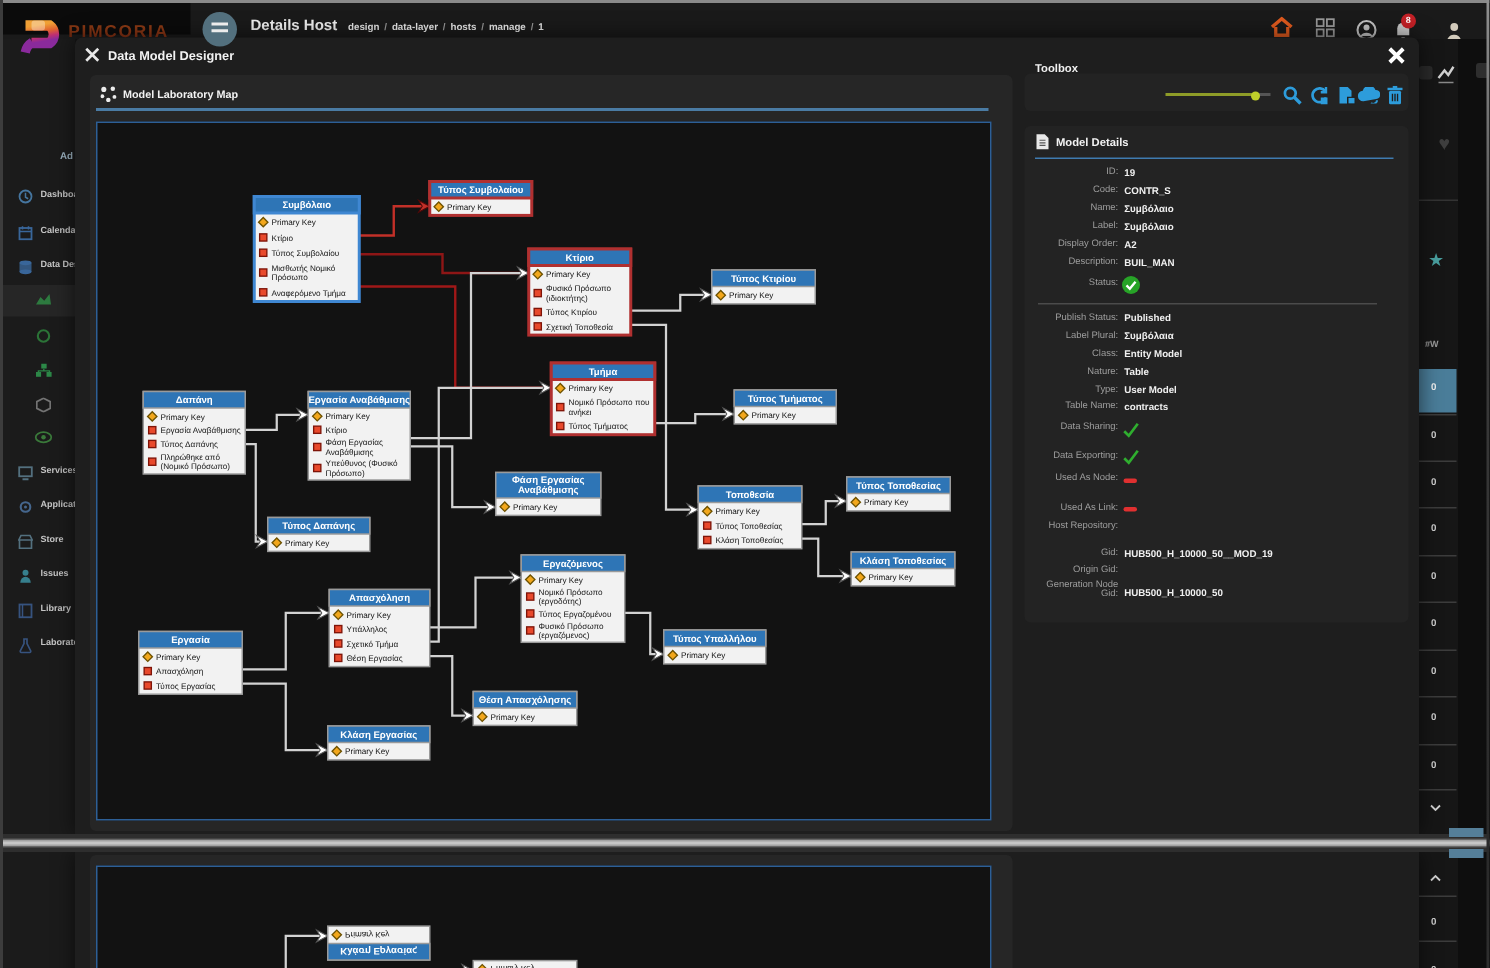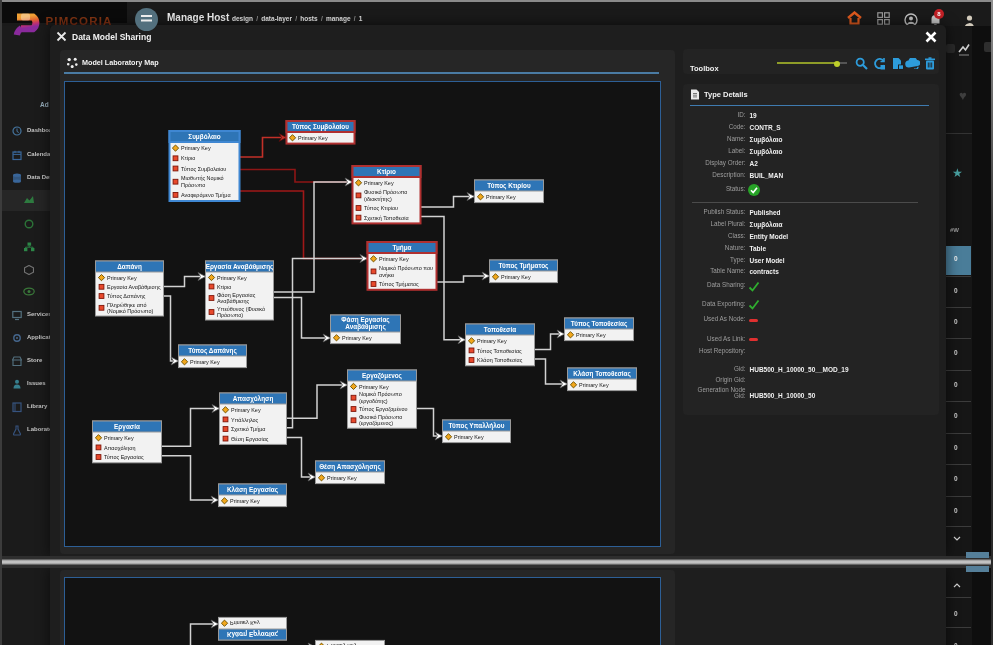--- a/index.html
+++ b/index.html
@@ -24,21 +24,21 @@
 <linearGradient id="lg2" x1="0" y1="0" x2="0" y2="1">
 <stop offset="0" stop-color="#8a3a14"></stop>
           <stop offset="1" stop-color="#521a0a"></stop>
         </linearGradient>
       </defs>
 <path d="M 17,17 L 33,17 A 7.3,7.3 0 0 1 33,28.7 L 21,28.7" fill="none" stroke="url(#lg1)" stroke-width="7"></path>
 <path d="M 21.5,28.2 C 18.5,30 17.3,32.5 16.8,35" fill="none" stroke="#8a2a9c" stroke-width="6.2"></path>
 <rect x="21" y="13.6" width="9" height="6.8" fill="#ffffff" opacity="0.35" rx="2"></rect>
 <text x="45.5" y="24.5" font-family="Liberation Sans,sans-serif" font-weight="bold" font-size="11.5" letter-spacing="1.2" fill="url(#lg2)">PIMCORIA</text>
 </svg>
-<div style="position:absolute;left:167px;top:12px;font:bold 10px 'Liberation Sans',sans-serif;color:#f0f0f0">Manage Host</div>
+<div style="position:absolute;left:167px;top:12px;font:bold 10px 'Liberation Sans',sans-serif;color:#f0f0f0">Details Host</div>
 <div style="position:absolute;left:232px;top:15px;font:bold 6.5px 'Liberation Sans',sans-serif;color:#e8e8e8">design <span style="color:#999">/</span> data-layer <span style="color:#999">/</span> hosts <span style="color:#999">/</span> manage <span style="color:#999">/</span> 1</div>
 <svg style="position:absolute;left:847px;top:11px" width="15" height="14" viewBox="0 0 15 14">
 <path d="M1,7 L7.5,1.5 L14,7" fill="none" stroke="#e05a1e" stroke-width="2.4"></path>
 <path d="M3.5,7 L3.5,12.5 L11.5,12.5 L11.5,7" fill="none" stroke="#e05a1e" stroke-width="2.2"></path>
     </svg>
 <svg style="position:absolute;left:877px;top:12px" width="13" height="13" viewBox="0 0 13 13">
 <rect x="0.8" y="0.8" width="4.6" height="4.6" fill="none" stroke="#9a9a9a" stroke-width="1.2"></rect>
 <rect x="7.6" y="0.8" width="4.6" height="4.6" fill="none" stroke="#9a9a9a" stroke-width="1.2"></rect>
 <rect x="0.8" y="7.6" width="4.6" height="4.6" fill="none" stroke="#9a9a9a" stroke-width="1.2"></rect>
 <rect x="7.6" y="7.6" width="4.6" height="4.6" fill="none" stroke="#9a9a9a" stroke-width="1.2"></rect>
@@ -158,21 +158,21 @@
 <div style="position:absolute;left:954px;top:506.5px;font:bold 6.5px 'Liberation Sans',sans-serif;color:#cfcfcf">0</div>
 <div style="position:absolute;left:945px;top:495.5px;width:26px;height:1px;background:#3c3c3c"></div>
 <div style="position:absolute;left:945px;top:526px;width:26px;height:1px;background:#3c3c3c"></div>
 <svg style="position:absolute;left:953px;top:536px" width="8" height="5">
       <path d="M1,1 L4,4 L7,1" stroke="#cfcfcf" stroke-width="1.2" fill="none"></path>
     </svg>
 <div style="position:absolute;left:50px;top:25px;width:896px;height:531px;background:#1e1e1e;border-radius:5px 5px 0 0;box-shadow:0 0 14px rgba(0,0,0,.6)"></div>
 <svg style="position:absolute;left:56px;top:31px" width="11" height="11" viewBox="0 0 11 11">
 <path d="M1.5,1.5 L9.5,9.5 M9.5,1.5 L1.5,9.5" stroke="#e8e8e8" stroke-width="1.8"></path>
     </svg>
-<div style="position:absolute;left:72px;top:32px;font:bold 8.5px 'Liberation Sans',sans-serif;color:#f2f2f2">Data Model Sharing</div>
+<div style="position:absolute;left:72px;top:32px;font:bold 8.5px 'Liberation Sans',sans-serif;color:#f2f2f2">Data Model Designer</div>
 <svg style="position:absolute;left:924px;top:30px" width="14" height="14" viewBox="0 0 14 14">
 <path d="M2.5,2.5 L11.5,11.5 M11.5,2.5 L2.5,11.5" stroke="#fff" stroke-width="2.6"></path>
     </svg>
 <div style="position:absolute;left:60px;top:50px;width:615px;height:504px;background:#262626;border-radius:4px"></div>
 <svg style="position:absolute;left:67px;top:56.5px" width="11" height="11" viewBox="0 0 11 11">
 <g fill="#ececec">
         <circle cx="2.2" cy="2.6" r="1.7"></circle>
         <circle cx="8.2" cy="2.2" r="1.5"></circle>
 <circle cx="9.3" cy="7.6" r="1.3"></circle>
         <circle cx="5.2" cy="9.6" r="1.5"></circle>
@@ -406,21 +406,21 @@
 <g>
 <rect x="218" y="483" width="68" height="22.6" fill="#f2f2f2" stroke="#9a9a9a" stroke-width="1"></rect>
 <rect x="218" y="483" width="68" height="11.0" fill="#2e75b6" stroke="#9a9a9a" stroke-width="1"></rect>
 <text x="252.0" y="490.8" class="bh" text-anchor="middle">Κλάση Εργασίας</text>
 <rect x="-2.2" y="-2.2" width="4.4" height="4.4" fill="#f2a71c" stroke="#6e5200" stroke-width="0.9" transform="translate(224.0,499.8) rotate(45)"></rect>
 <text x="229.5" y="501.90000000000003" class="br">Primary Key</text>
 </g>
 </svg>
 </div>
 <div style="position:absolute;left:683px;top:49px;width:256px;height:25px;background:#232323;border-radius:4px"></div>
-<div style="position:absolute;left:690px;top:64px;font:bold 7.5px 'Liberation Sans',sans-serif;color:#f0f0f0">Toolbox</div>
+<div style="position:absolute;left:690px;top:41px;font:bold 7.5px 'Liberation Sans',sans-serif;color:#f0f0f0">Toolbox</div>
 <div style="position:absolute;left:777px;top:62px;width:59px;height:2.4px;background:#8e9c28"></div>
 <div style="position:absolute;left:836px;top:62px;width:11px;height:2.4px;background:#555"></div>
 <div style="position:absolute;left:833.5px;top:60.5px;width:6px;height:6px;border-radius:50%;background:#bece2a"></div>
 <svg style="position:absolute;left:855px;top:57px" width="13" height="13" viewBox="0 0 13 13">
 <circle cx="5.2" cy="5.2" r="3.6" fill="none" stroke="#2d9cdb" stroke-width="1.8"></circle>
 <path d="M8,8 L12,12" stroke="#2d9cdb" stroke-width="2.2"></path>
     </svg>
 <svg style="position:absolute;left:872.5px;top:57px" width="13" height="13" viewBox="0 0 13 13">
 <path d="M10.5,4 a4.6,4.6 0 1 0 0.5,4" fill="none" stroke="#2d9cdb" stroke-width="1.8"></path>
 <path d="M11,1 L11,4.5 L7.5,4.5" fill="none" stroke="#2d9cdb" stroke-width="1.6"></path>
@@ -439,21 +439,21 @@
 <rect x="2" y="3.5" width="8" height="9" rx="1" fill="#2d9cdb"></rect>
 <rect x="1" y="1.5" width="10" height="1.6" fill="#2d9cdb"></rect>
       <rect x="4.5" y="0.3" width="3" height="1.6" fill="#2d9cdb"></rect>
 <path d="M4.3,5.5 L4.3,10.5 M6,5.5 L6,10.5 M7.7,5.5 L7.7,10.5" stroke="#1f1f1f" stroke-width="0.9"></path>
     </svg>
 <div style="position:absolute;left:683px;top:84px;width:256px;height:331px;background:#232323;border-radius:4px"></div>
 <svg style="position:absolute;left:690px;top:89px" width="10" height="11" viewBox="0 0 10 11">
 <path d="M1,0.5 L6.5,0.5 L9,3 L9,10.5 L1,10.5 Z" fill="#e8e8e8"></path>
 <path d="M3,4.5 L7,4.5 M3,6.2 L7,6.2 M3,7.9 L7,7.9" stroke="#555" stroke-width="0.8"></path>
     </svg>
-<div style="position:absolute;left:704px;top:90px;font:bold 7.5px 'Liberation Sans',sans-serif;color:#f2f2f2">Type Details</div>
+<div style="position:absolute;left:704px;top:90px;font:bold 7.5px 'Liberation Sans',sans-serif;color:#f2f2f2">Model Details</div>
 <div style="position:absolute;left:690px;top:105px;width:239px;height:1.4px;background:#3f7bb0"></div>
 <div class="mdl" style="top:112.2px;">ID:</div>
 <div class="mdv" style="top:112.2px;">19</div>
 <div class="mdl" style="top:124.4px;">Code:</div>
 <div class="mdv" style="top:124.4px;">CONTR_S</div>
 <div class="mdl" style="top:136.3px;">Name:</div>
 <div class="mdv" style="top:136.3px;">Συμβόλαιο</div>
 <div class="mdl" style="top:148.2px;">Label:</div>
 <div class="mdv" style="top:148.2px;">Συμβόλαιο</div>
 <div class="mdl" style="top:159.9px;">Display Order:</div>

